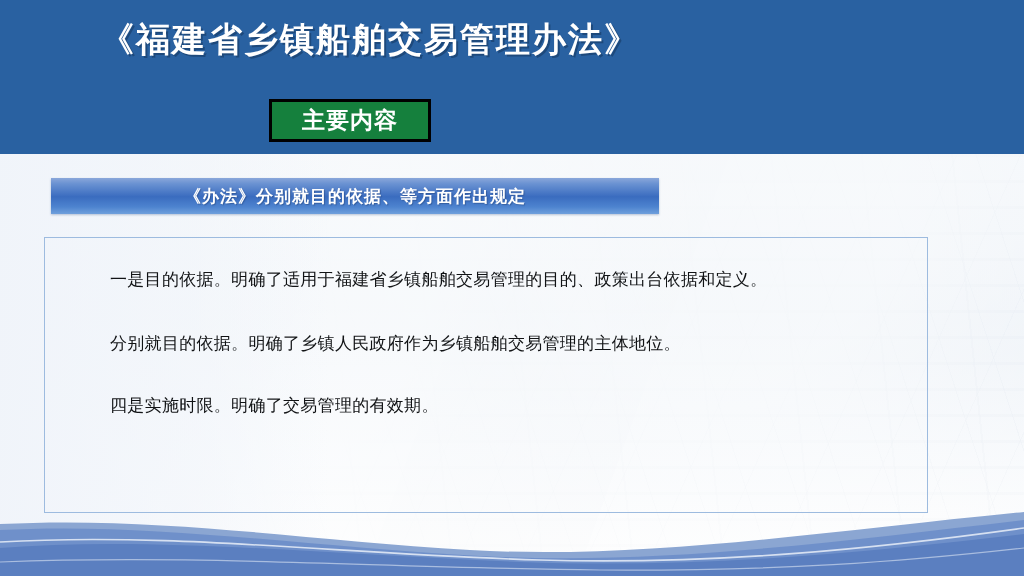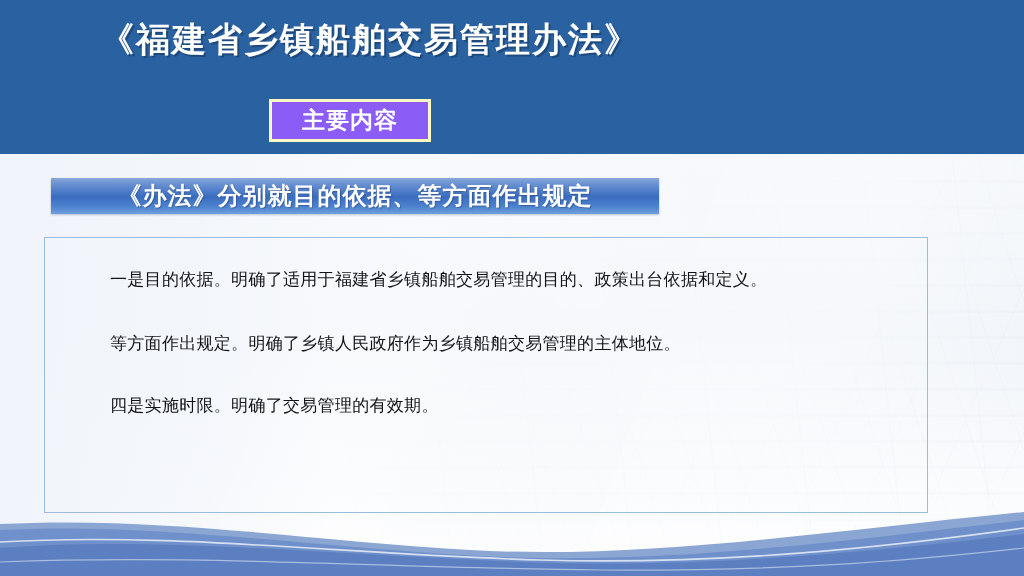--- a/index.html
+++ b/index.html
@@ -44,39 +44,39 @@
   }
   .header-title{
     position:absolute;left:0;top:17px;width:740px;text-align:center;
     font-family:"DejaVu Serif","Liberation Serif",serif;
     font-size:34px;font-weight:700;color:#ffffff;letter-spacing:2px;
     text-shadow:2px 2px 0 rgba(20,55,95,.55);
     white-space:nowrap;
   }
   .badge{
     position:absolute;left:269px;top:99px;width:162px;height:43px;
-    background:#8b5cf6;border:3px solid #fef9c3;
+    background:#15803d;border:3px solid #000000;
     box-sizing:border-box;
     display:flex;align-items:center;justify-content:center;
   }
   .badge-label{
     font-family:"DejaVu Sans","Liberation Sans",sans-serif;
     font-size:23px;font-weight:700;color:#ffffff;letter-spacing:1px;
   }
 
   
   .section-bar{
     position:absolute;left:51px;top:178px;width:608px;height:36px;
     background:linear-gradient(180deg,#8aa7da 0%,#6a92d2 16%,#3a6cbf 52%,#4d83cf 80%,#6fa0dc 100%);
     box-shadow:0 1px 2px rgba(60,90,140,.35);
     display:flex;align-items:center;justify-content:center;
   }
   .section-bar-label{
     font-family:"DejaVu Sans","Liberation Sans",sans-serif;
-    font-size:24px;font-weight:700;color:#ffffff;letter-spacing:1px;
+    font-size:17px;font-weight:700;color:#ffffff;letter-spacing:1px;
     text-shadow:1px 1px 1px rgba(30,60,110,.45);
     white-space:nowrap;
   }
 
   
   .content-box{
     position:absolute;left:44px;top:237px;width:884px;height:276px;
     border:1px solid #9dbbdf;box-sizing:border-box;background:transparent;
   }
   .content-inner{
@@ -111,21 +111,21 @@
     </div>
   </div>
 
   <div class="section-bar">
     <span class="section-bar-label">《办法》分别就目的依据、等方面作出规定</span>
   </div>
 
   <div class="content-box"></div>
   <div class="content-inner">
     <p class="para">一是目的依据。明确了适用于福建省乡镇船舶交易管理的目的、政策出台依据和定义。</p>
-    <p class="para tight">等方面作出规定。明确了乡镇人民政府作为乡镇船舶交易管理的主体地位。</p>
+    <p class="para tight">分别就目的依据。明确了乡镇人民政府作为乡镇船舶交易管理的主体地位。</p>
     <p class="para last">四是实施时限。明确了交易管理的有效期。</p>
   </div>
 
   <div class="footer">
     <svg viewBox="0 0 1024 80" preserveAspectRatio="none">
       <path d="M0,28 C160,20 300,44 470,54 C640,64 820,36 1024,16 L1024,80 L0,80 Z" fill="#8ba6d2"></path>
       <path d="M0,34 C150,26 300,50 480,60 C660,70 850,44 1024,24 L1024,80 L0,80 Z" fill="#6e8ec9" opacity="0.95"></path>
       <path d="M0,52 C150,40 320,58 520,66 C700,73 870,56 1024,38 L1024,80 L0,80 Z" fill="#5b7fc0"></path>
       <path d="M0,46 C170,36 340,58 540,64 C720,69 880,52 1024,32" fill="none" stroke="#e9eff8" stroke-width="1.6" opacity="0.85"></path>
       <path d="M0,66 C200,58 380,72 600,74 C780,75 900,66 1024,52" fill="none" stroke="#dde6f4" stroke-width="1.2" opacity="0.6"></path>

